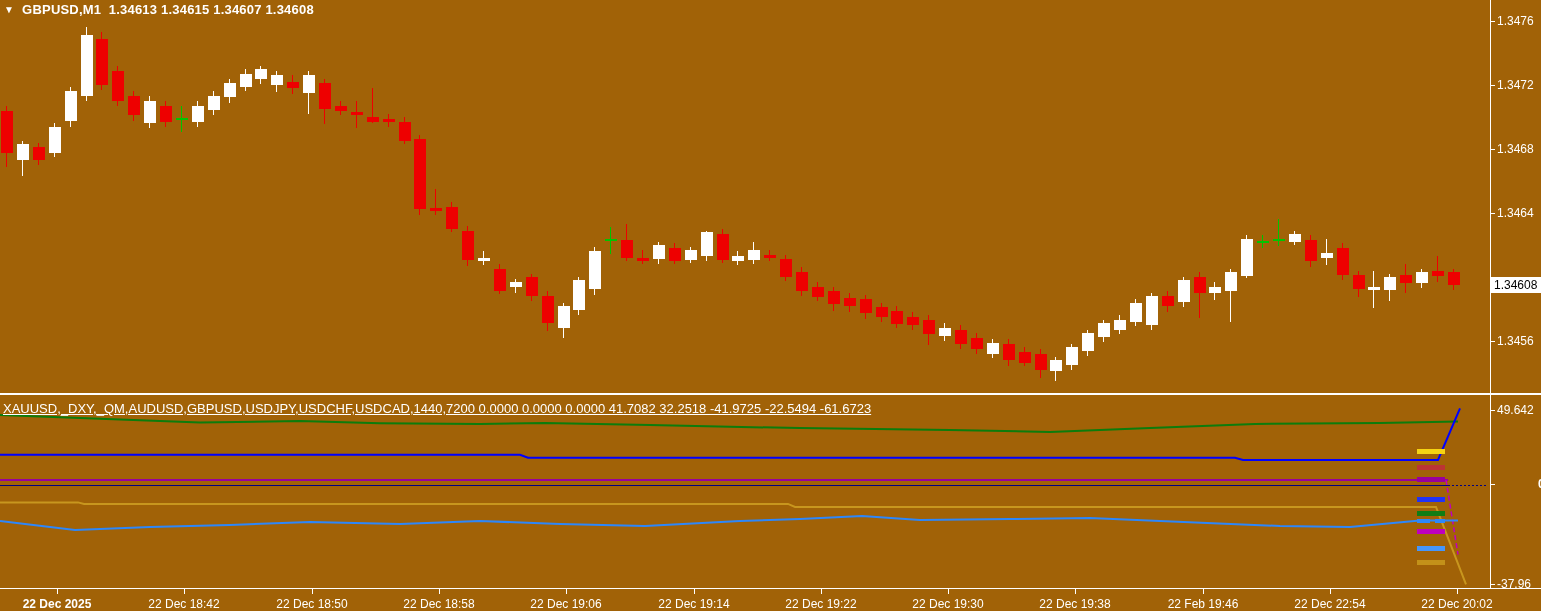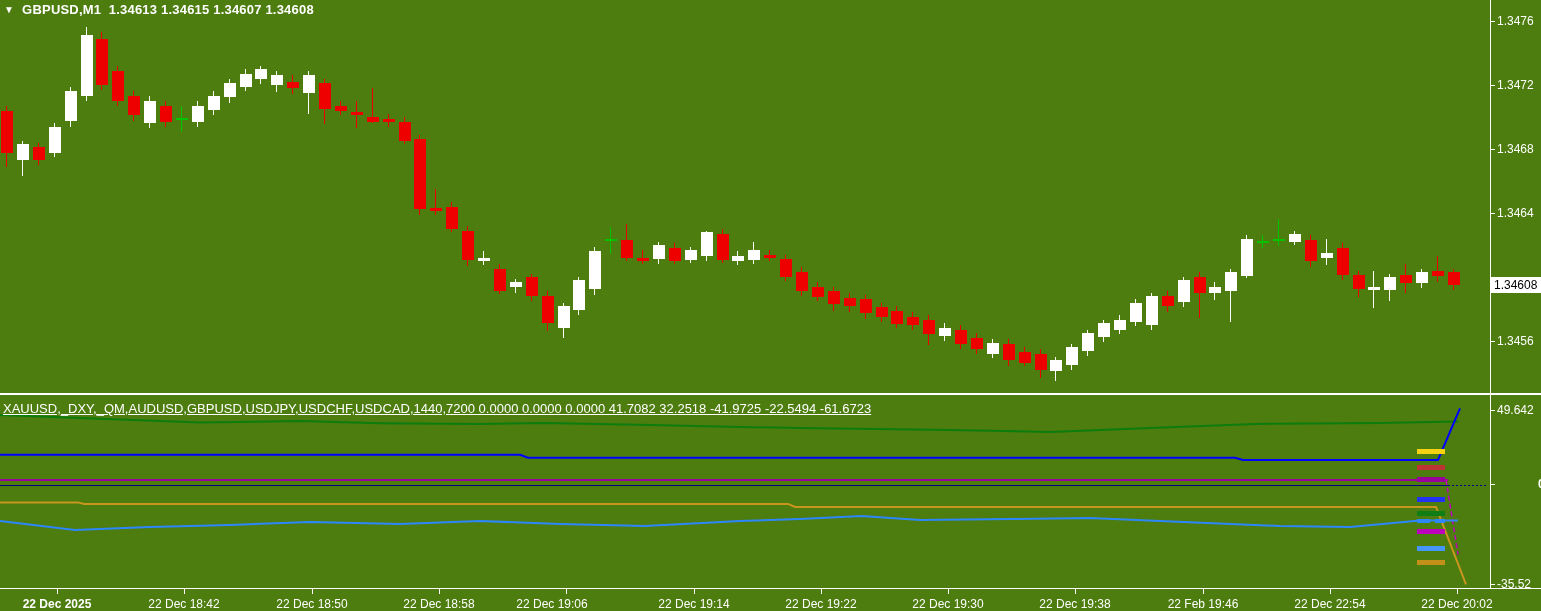--- a/index.html
+++ b/index.html
@@ -1,16 +1,16 @@
 <!DOCTYPE html>
 <html><head>
 <meta charset="utf-8">
 <style>
   html,body{margin:0;padding:0;background:#000;}
-  #stage{position:relative;width:1541px;height:611px;background:#4d7c0f;overflow:hidden;
+  #stage{position:relative;width:1541px;height:611px;background:#a16207;overflow:hidden;
          font-family:"Liberation Sans",sans-serif;}
   #cv{position:absolute;left:0;top:0;}
   .ttl{position:absolute;left:4px;top:2px;color:#fff;font-size:13px;font-weight:bold;
        letter-spacing:.2px;white-space:pre;}
   .ttl .tri{font-size:10px;margin-right:8px;position:relative;top:-1px;cursor:pointer;}
   .indlbl{position:absolute;left:3px;top:401px;color:#fff;font-size:13px;white-space:pre;text-decoration:underline;}
   .plabel{position:absolute;left:1497px;color:#fff;font-size:12px;white-space:nowrap;}
   .plabel.b{font-weight:bold;}
   .tlabel{position:absolute;top:597px;width:130px;text-align:center;color:#fff;font-size:12px;
           white-space:nowrap;}
@@ -255,26 +255,26 @@
   <div class="indlbl">XAUUSD,_DXY,_QM,AUDUSD,GBPUSD,USDJPY,USDCHF,USDCAD,1440,7200 0.0000 0.0000 0.0000 41.7082 32.2518 -41.9725 -22.5494 -61.6723</div>
 
   <div id="labels">
       <div class="plabel" style="top: 14px;">1.3476</div>
       <div class="plabel" style="top: 78px;">1.3472</div>
       <div class="plabel" style="top: 142px;">1.3468</div>
       <div class="plabel" style="top: 206px;">1.3464</div>
       <div class="plabel" style="top: 334px;">1.3456</div>
       <div class="plabel" style="top: 402.537px;">49.642</div>
       <div class="plabel b" style="top: 477px; margin-left: 41px;">0.00</div>
-      <div class="plabel" style="top: 577.455px;">-35.52</div>
+      <div class="plabel" style="top: 577.455px;">-37.96</div>
       <div class="tlabel b" style="left: -8px;">22 Dec 2025</div>
       <div class="tlabel" style="left: 119px;">22 Dec 18:42</div>
       <div class="tlabel" style="left: 247px;">22 Dec 18:50</div>
       <div class="tlabel" style="left: 374px;">22 Dec 18:58</div>
-      <div class="tlabel" style="left: 487px;">22 Dec 19:06</div>
+      <div class="tlabel" style="left: 501px;">22 Dec 19:06</div>
       <div class="tlabel" style="left: 629px;">22 Dec 19:14</div>
       <div class="tlabel" style="left: 756px;">22 Dec 19:22</div>
       <div class="tlabel" style="left: 883px;">22 Dec 19:30</div>
       <div class="tlabel" style="left: 1010px;">22 Dec 19:38</div>
       <div class="tlabel" style="left: 1138px;">22 Feb 19:46</div>
       <div class="tlabel" style="left: 1265px;">22 Dec 22:54</div>
       <div class="tlabel" style="left: 1392px;">22 Dec 20:02</div>
     </div>
 
   <div id="pricebox" style="top: 277px;">

